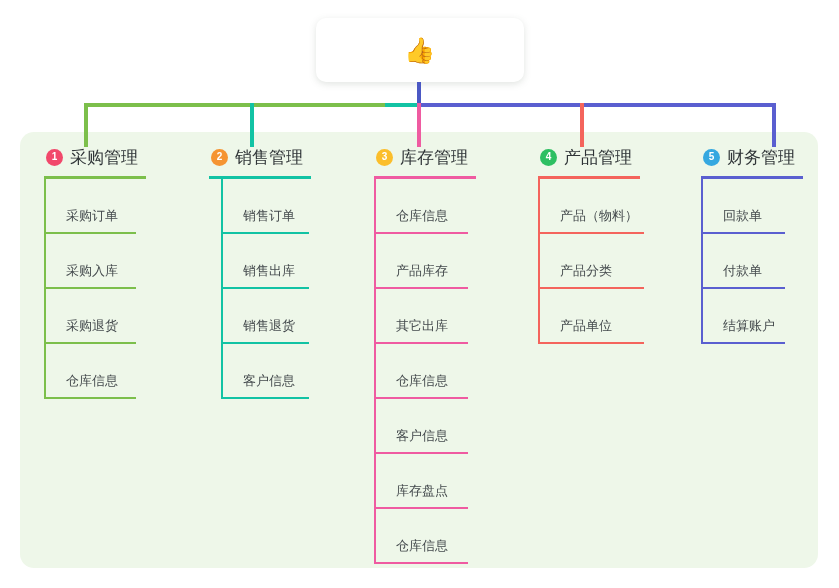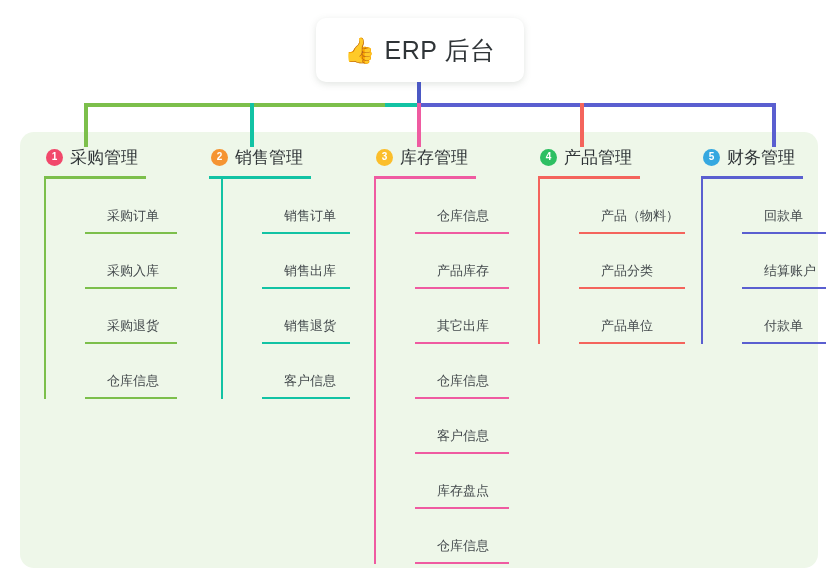--- a/index.html
+++ b/index.html
@@ -47,39 +47,38 @@
   .col-head{display:flex;align-items:center;gap:7px;height:28px;padding-left:2px;}
   .badge{
     width:17px;height:17px;border-radius:50%;
     display:flex;align-items:center;justify-content:center;
     color:#ffffff;font-size:10px;font-weight:bold;line-height:1;
     flex:0 0 auto;
   }
   .head-text{font-size:17px;color:#2f3437;white-space:nowrap;}
   .head-rule{height:3px;margin-top:5px;}
 
-  .leaves{position:relative;margin-top:0;padding-left:41px;}
+  .leaves{position:relative;margin-top:0;}
   .trunk{position:absolute;left:0;top:0;width:2px;}
   .leaf{position:relative;height:55px;}
   .leaf-text{
     position:absolute;left:22px;bottom:9px;
     font-size:13px;color:#444a4d;white-space:nowrap;
   }
   .leaf-rule{position:absolute;left:0;bottom:0;height:2px;}
 </style>
 </head>
 <body>
 
 <div id="canvas">
 
   <div class="panel"></div>
 
   <div class="root-node">
     <span class="root-emoji">👍</span>
-    <span class="root-text">ERP 后台</span>
   </div>
 
   <div class="conn v-root"></div>
   <div class="conn h-seg h-green"></div>
   <div class="conn h-seg h-teal"></div>
   <div class="conn h-seg h-blue"></div>
   <div class="conn elbow elbow-l"></div>
   <div class="conn elbow elbow-r"></div>
   <div class="conn stub stub-2"></div>
   <div class="conn stub stub-3"></div>
@@ -204,23 +203,23 @@
           <span class="head-text">财务管理</span>
         </div>
         <div class="head-rule" style="background: rgb(90, 95, 208); width: 102px;"></div>
         <div class="leaves" style="height: 165px;">
           <div class="trunk" style="background: rgb(90, 95, 208); height: 165px;"></div>
           <div class="leaf">
             <span class="leaf-text">回款单</span>
             <div class="leaf-rule" style="background: rgb(90, 95, 208); width: 84px;"></div>
           </div>
           <div class="leaf">
+            <span class="leaf-text">付款单</span>
+            <div class="leaf-rule" style="background: rgb(90, 95, 208); width: 84px;"></div>
+          </div>
+          <div class="leaf">
             <span class="leaf-text">结算账户</span>
             <div class="leaf-rule" style="background: rgb(90, 95, 208); width: 84px;"></div>
           </div>
-          <div class="leaf">
-            <span class="leaf-text">付款单</span>
-            <div class="leaf-rule" style="background: rgb(90, 95, 208); width: 84px;"></div>
-          </div>
         </div>
       </div>
     </div>
 </div>
 
 </body></html>

